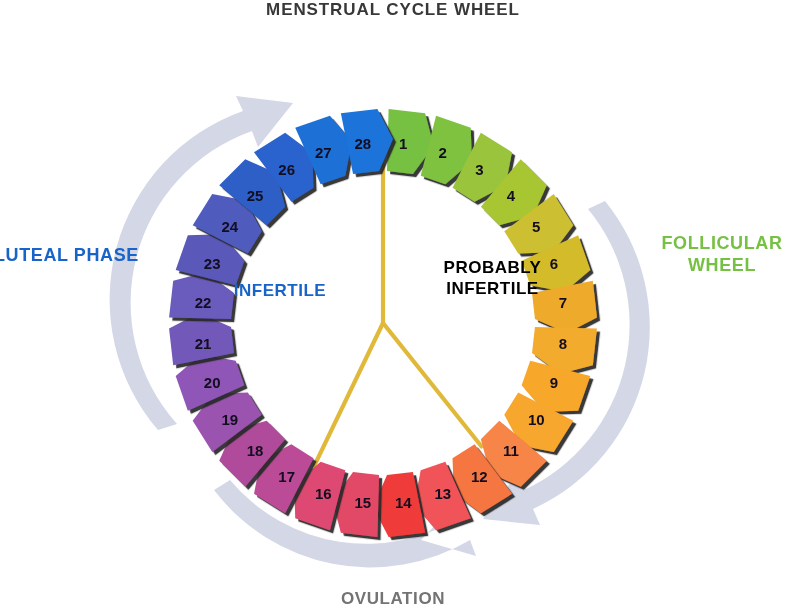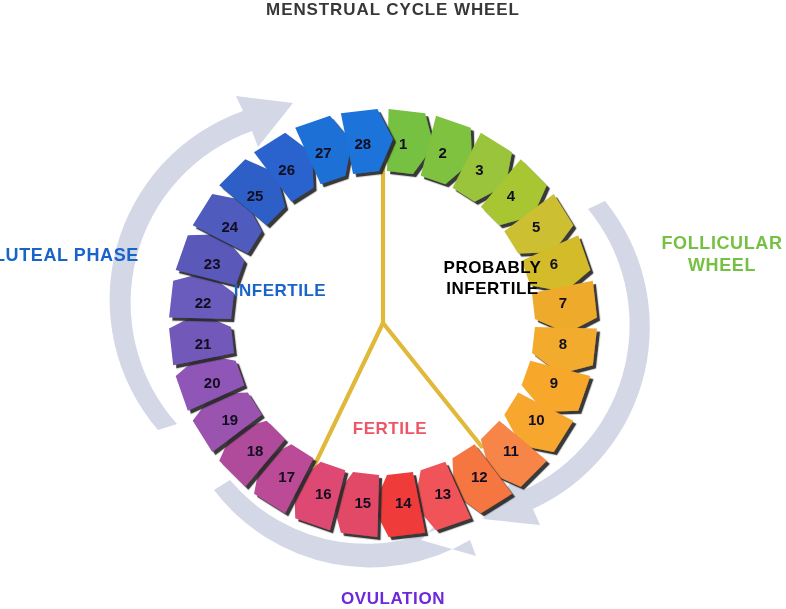--- a/index.html
+++ b/index.html
@@ -67,21 +67,21 @@
     width: 128px;
     text-align: center;
     color: #76c043;
   }
 
   #label-ovulation {
     left: 293px;
     top: 588px;
     width: 200px;
     text-align: center;
-    color: #6d28d9;
+    color: #737373;
     font-size: 17px;
   }
 
   .zone-label {
     position: absolute;
     font-size: 17px;
     font-weight: bold;
     letter-spacing: 0.5px;
     line-height: 21px;
     text-align: center;
@@ -288,15 +288,14 @@
 
   <div class="side-label" id="label-ovulation">OVULATION</div>
 
   <div class="zone-label" id="zone-infertile">INFERTILE</div>
 
   <div class="zone-label" id="zone-probably-infertile">
     <div>PROBABLY</div>
     <div>INFERTILE</div>
   </div>
 
-  <div class="zone-label" id="zone-fertile">FERTILE</div>
 
 </div>
 
 </body></html>

